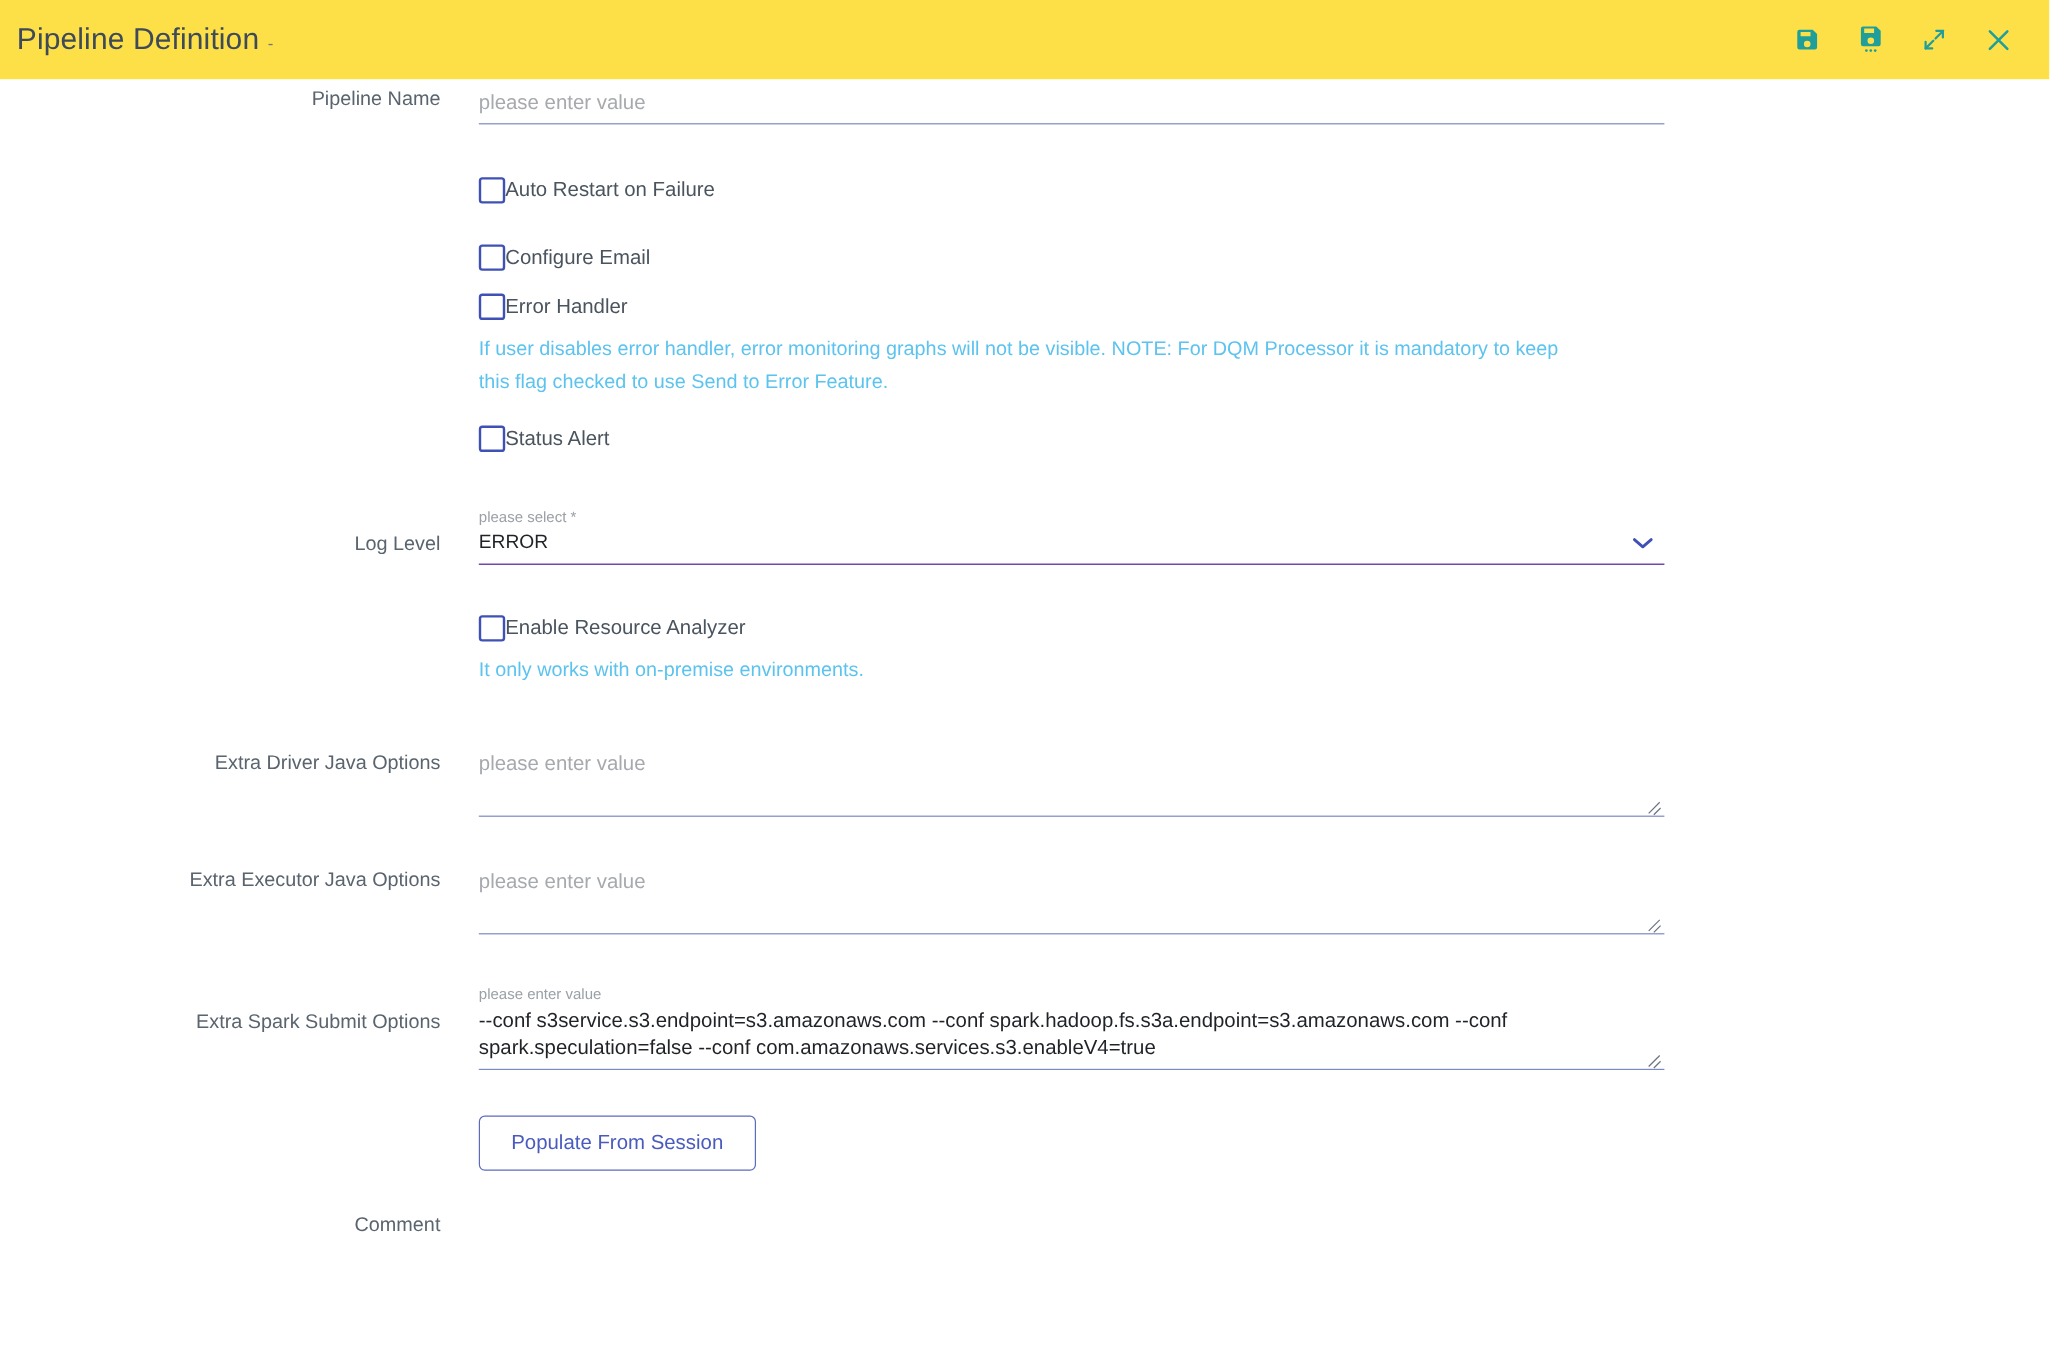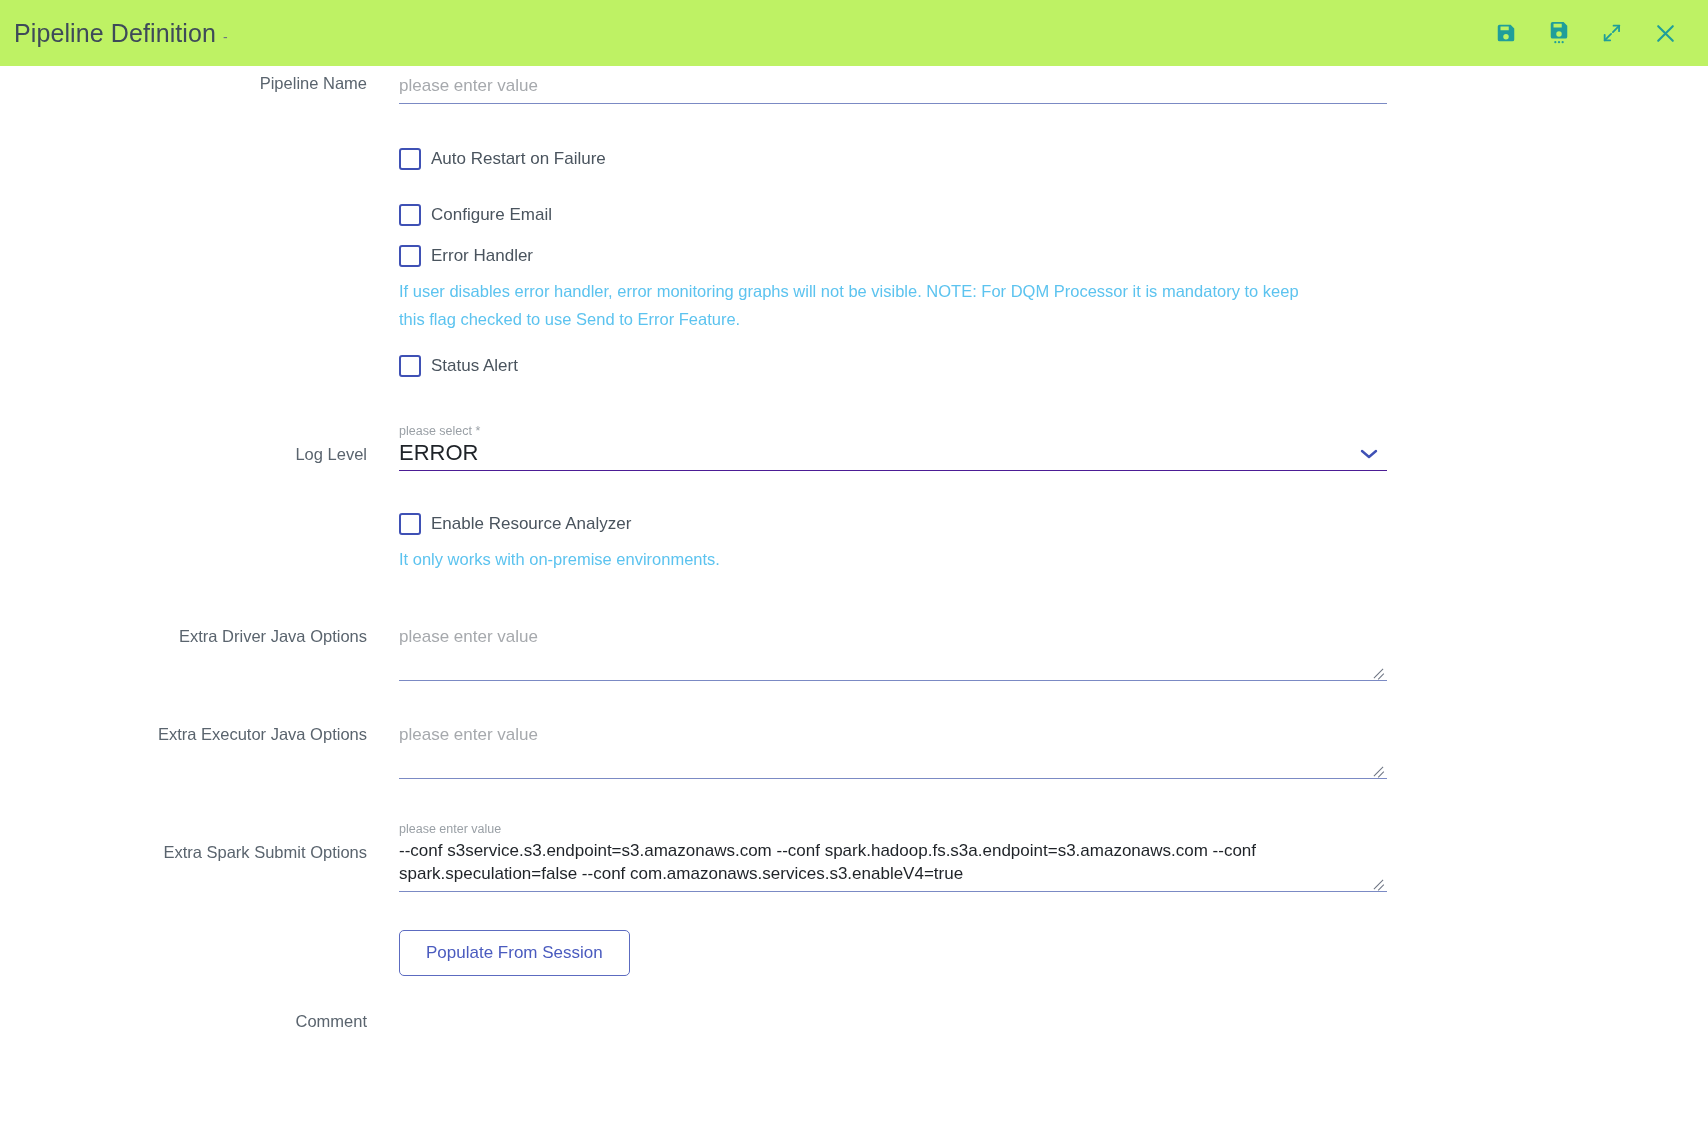--- a/index.html
+++ b/index.html
@@ -30,21 +30,21 @@
   }
 
   
   .header {
     position: absolute;
     top: 0; left: 0; right: 0;
     height: 66px;
     display: flex;
     align-items: center;
     padding: 0 20px 0 14px;
-    background: #bef264;
+    background: #fde047;
   }
   .title-wrap {
     display: flex;
     align-items: baseline;
     gap: 7px;
   }
   .title {
     font-size: 25px;
     color: #3e4a59;
     font-weight: 400;
@@ -168,35 +168,35 @@
     padding-bottom: 5px;
     padding-right: 40px;
   }
   .select-field .float-label {
     font-size: 12.5px;
     color: #9aa0a6;
     line-height: 16px;
     margin-bottom: 2px;
   }
   .select-field .value {
-    font-size: 22px;
+    font-size: 16px;
     color: #1f2328;
     line-height: 24px;
   }
   .chev {
     position: absolute;
     right: 8px;
     bottom: 6px;
   }
 
   
   .check-row {
     display: flex;
     align-items: center;
-    gap: 10px;
+    gap: 0;
   }
   .cbox {
     width: 22px; height: 22px;
     flex: 0 0 22px;
     border: 2.5px solid #3f51b5;
     border-radius: 3px;
     background: #fff;
     cursor: pointer;
   }
   .cbox-label {

